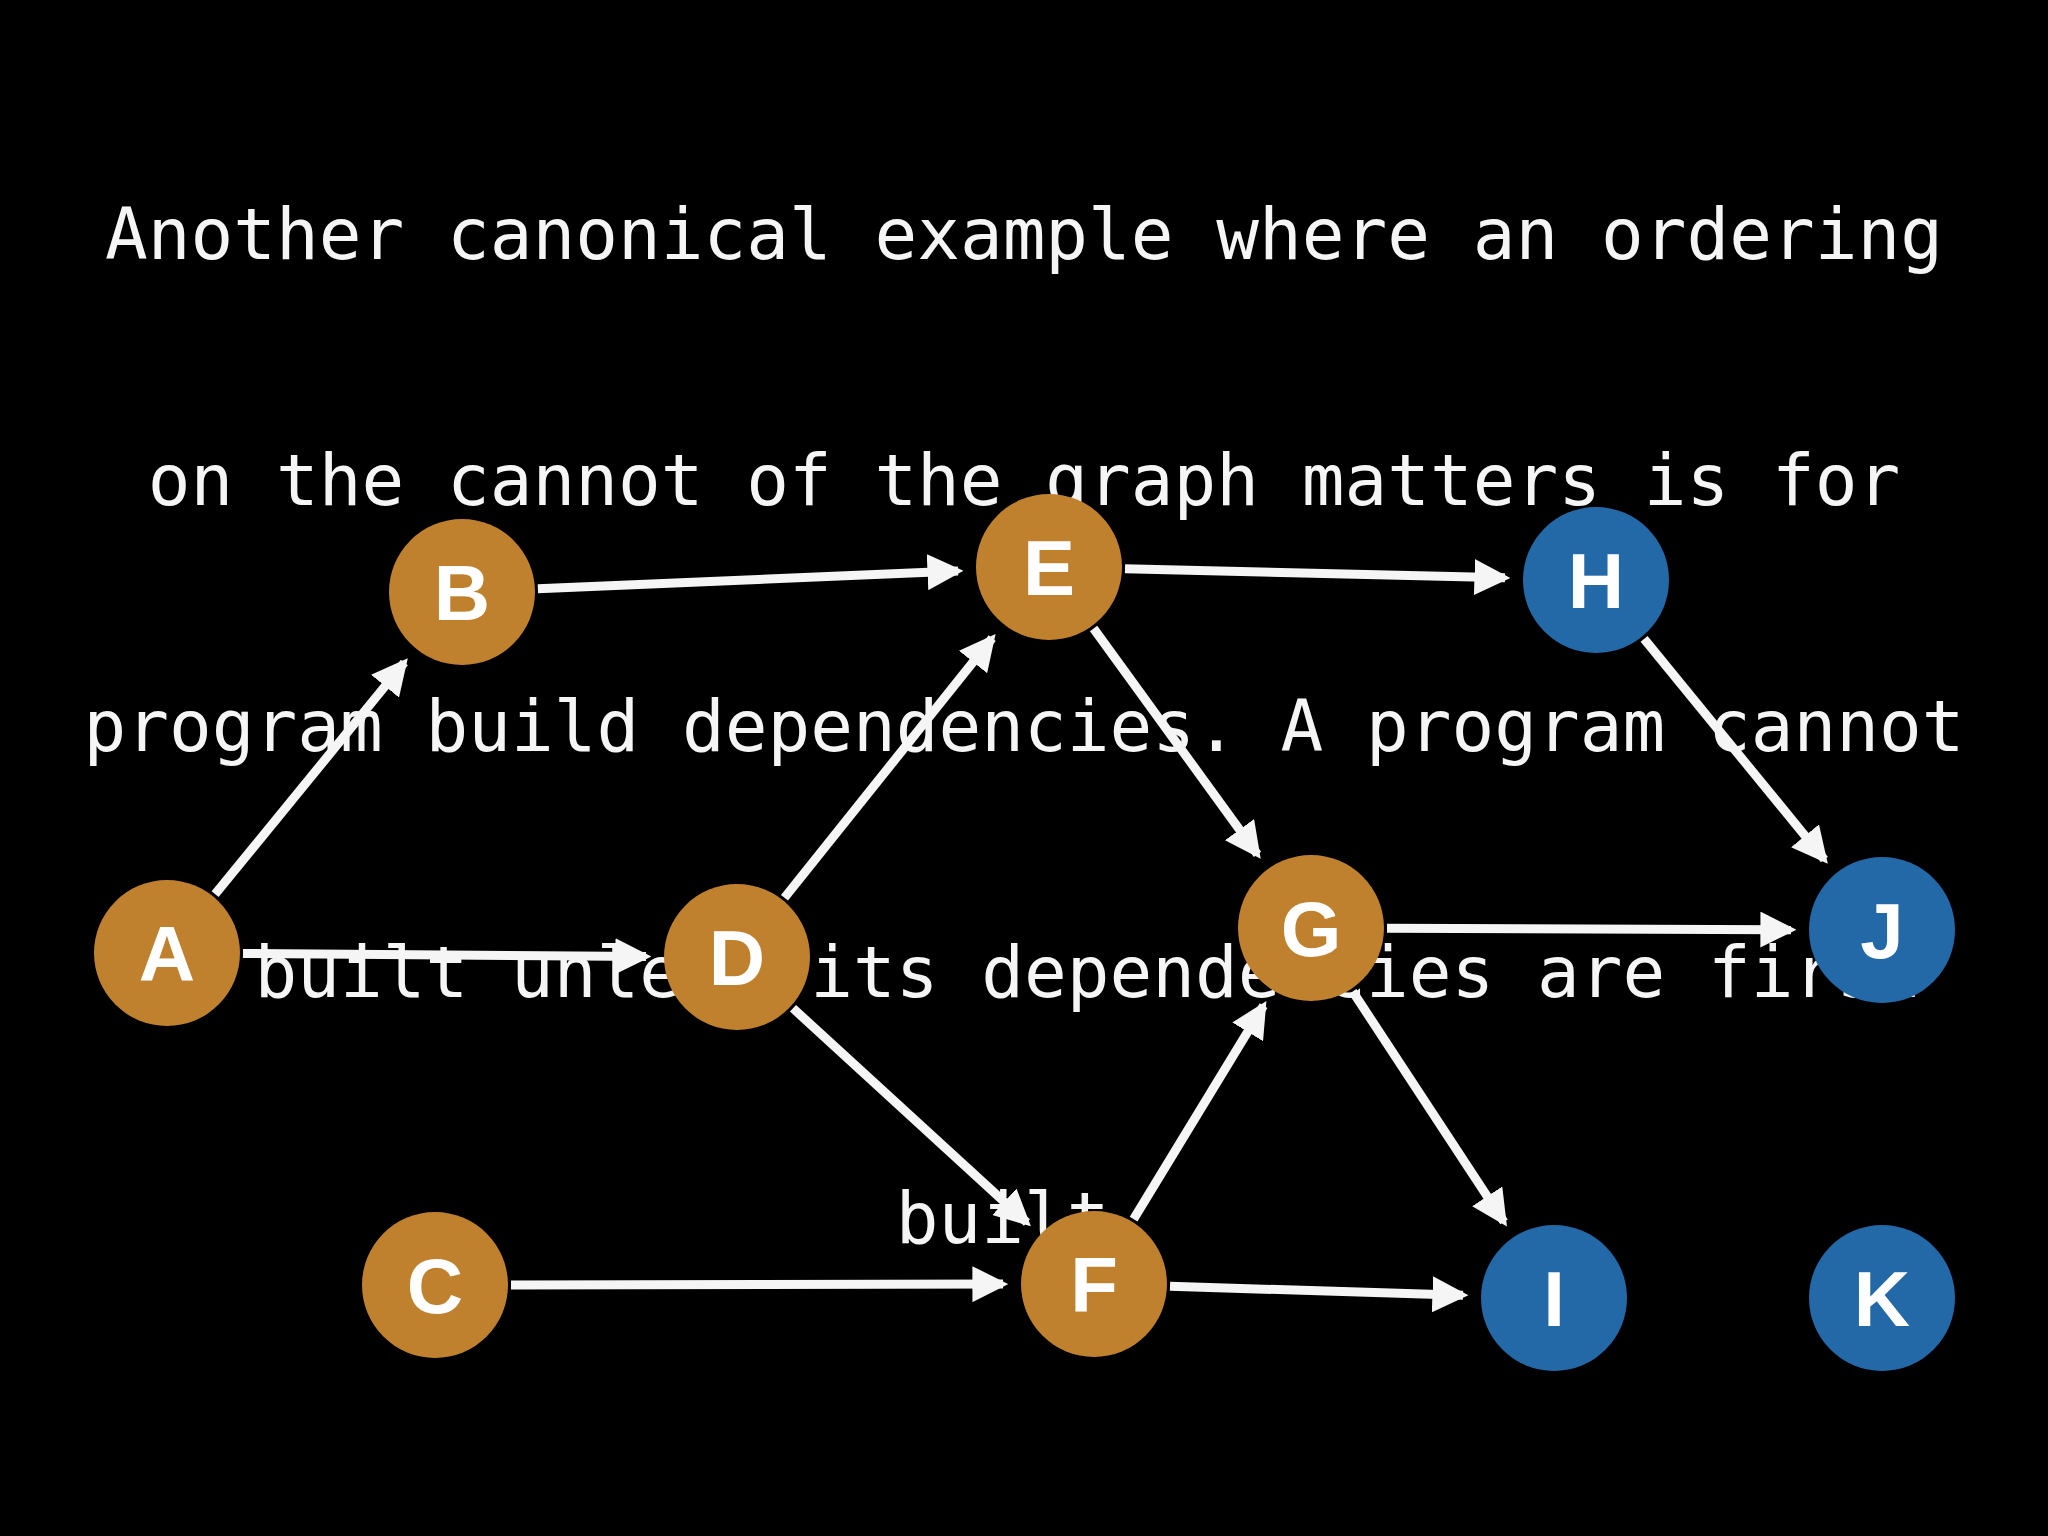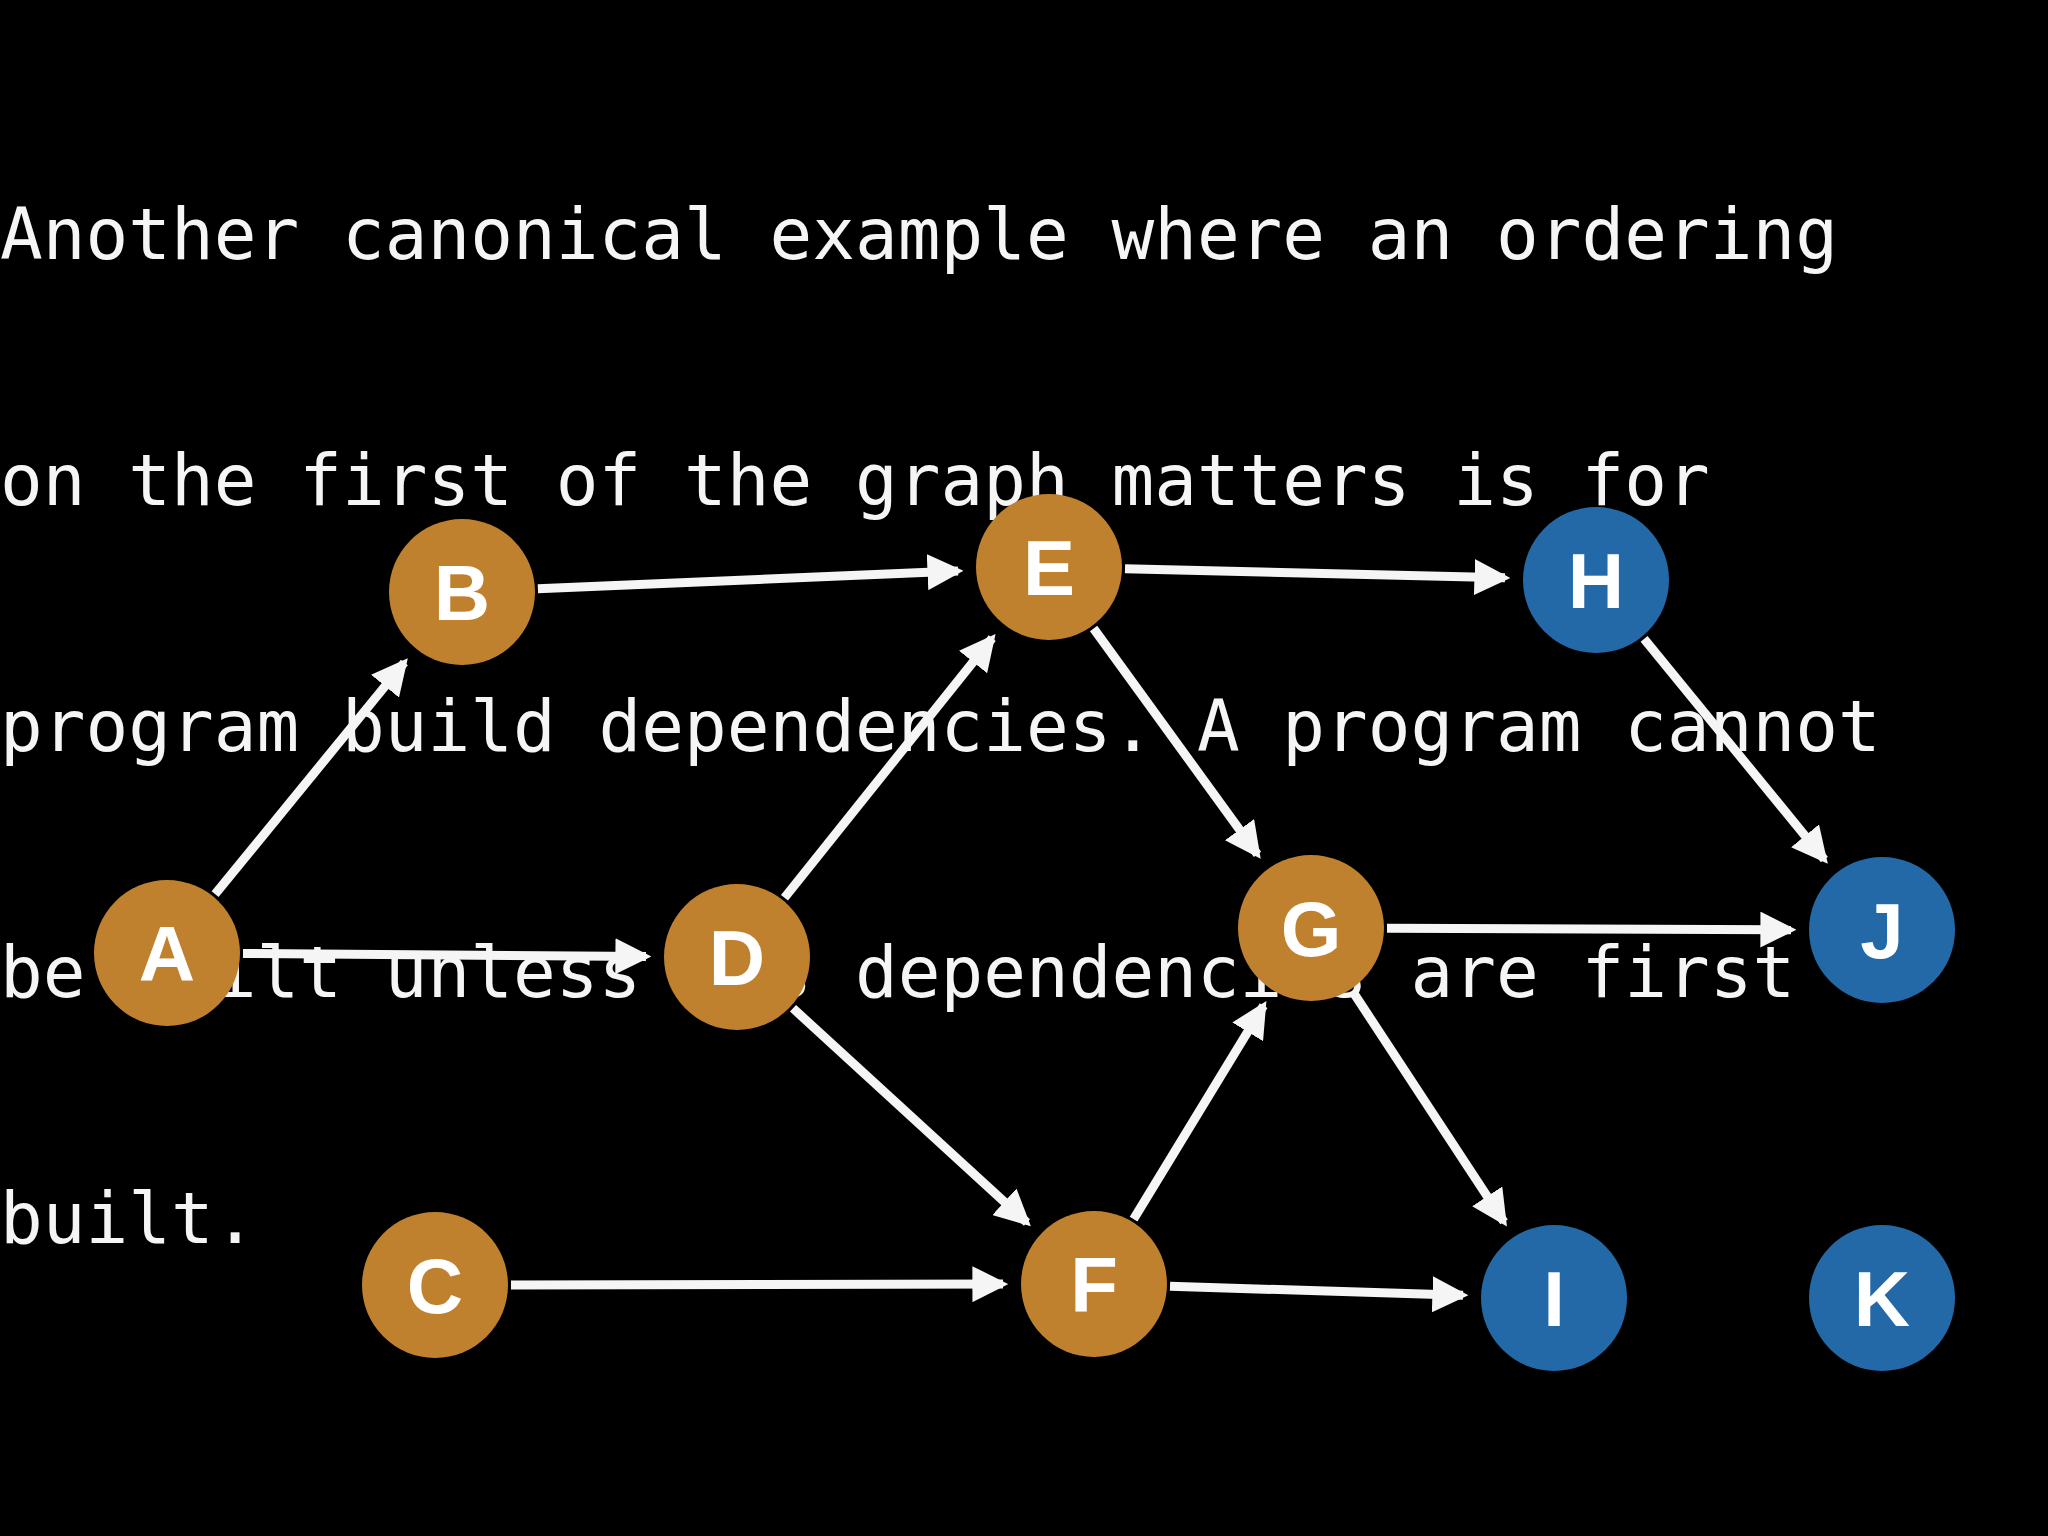--- a/index.html
+++ b/index.html
@@ -16,20 +16,21 @@
     position: relative;
     width: 2048px;
     height: 1536px;
     background: var(--bg-color, #000000);
   }
   #title-block {
     position: absolute;
     top: 30px;
     left: 0;
     width: 2048px;
+    text-align: center;
     font-family: "DejaVu Sans Mono", monospace;
     font-size: 71px;
     line-height: 82px;
     color: var(--text-color, #f5f5f5);
     white-space: pre;
   }
   #graph {
     position: absolute;
     top: 0;
     left: 0;
@@ -48,21 +49,21 @@
     text-anchor: middle;
   }
 </style>
 </head>
 <body>
 
 <div id="slide">
 
   <div id="title-block">
     <div>Another canonical example where an ordering</div>
-    <div>on the first of the graph matters is for</div>
+    <div>on the cannot of the graph matters is for</div>
     <div>program build dependencies. A program cannot</div>
     <div>be built unless its dependencies are first</div>
     <div>built.</div>
   </div>
 
   <svg id="graph" viewBox="0 0 2048 1536" xmlns="http://www.w3.org/2000/svg">
     <defs>
       <marker id="arrowhead" viewBox="0 0 10 10" refX="8.5" refY="5" markerWidth="4" markerHeight="4" orient="auto-start-reverse">
         <path id="arrowhead-path" d="M 0 0 L 10 5 L 0 10 z" fill="#f5f5f5"></path>
       </marker>

